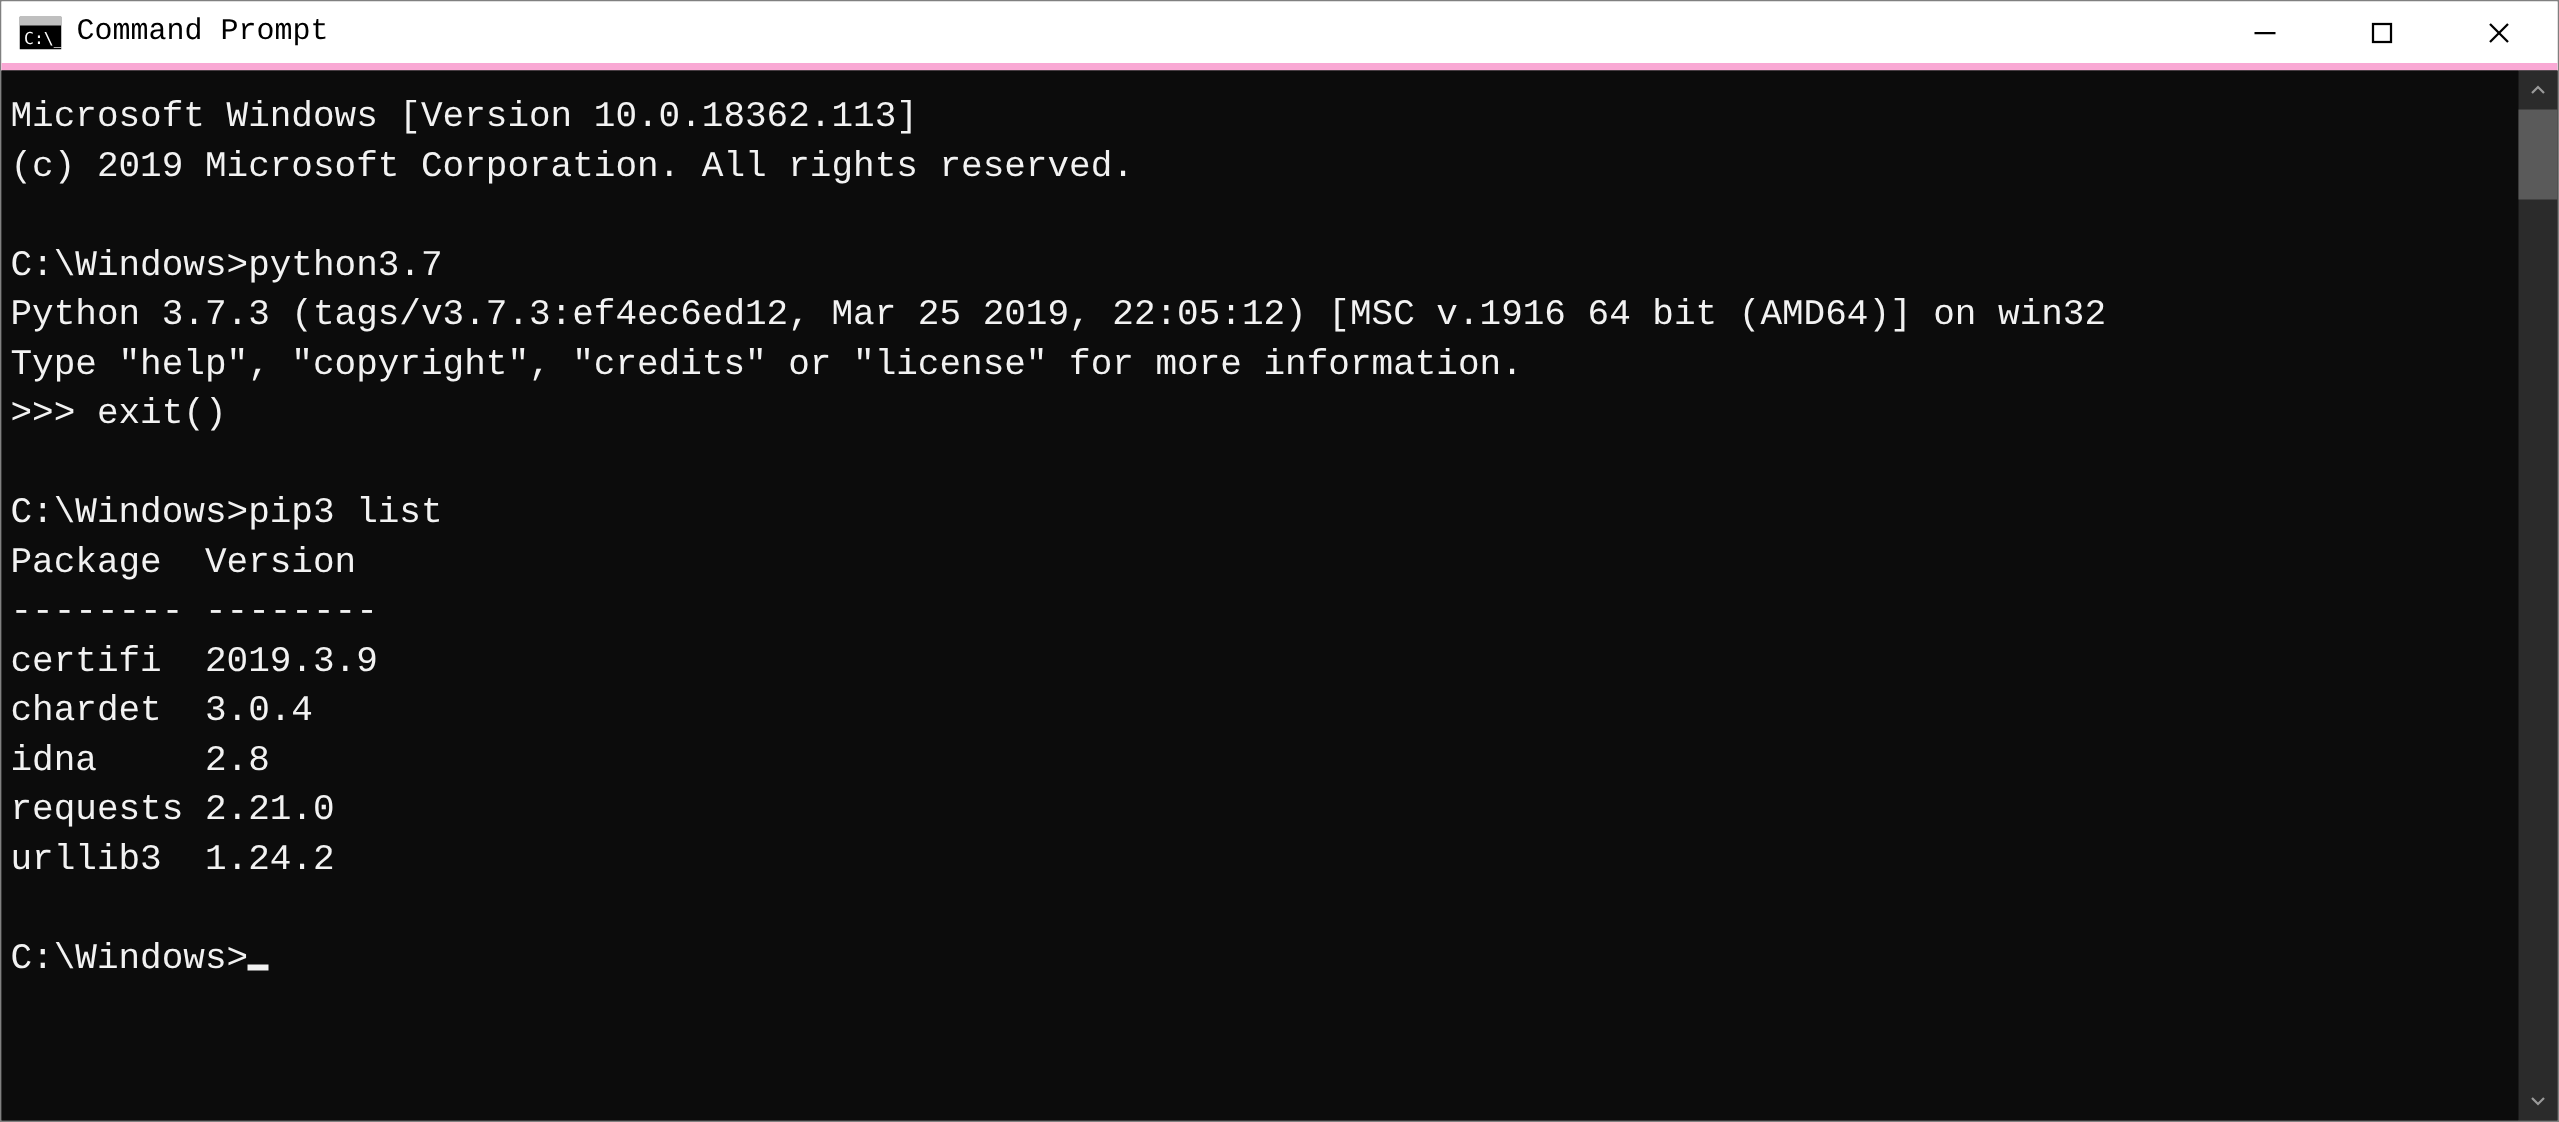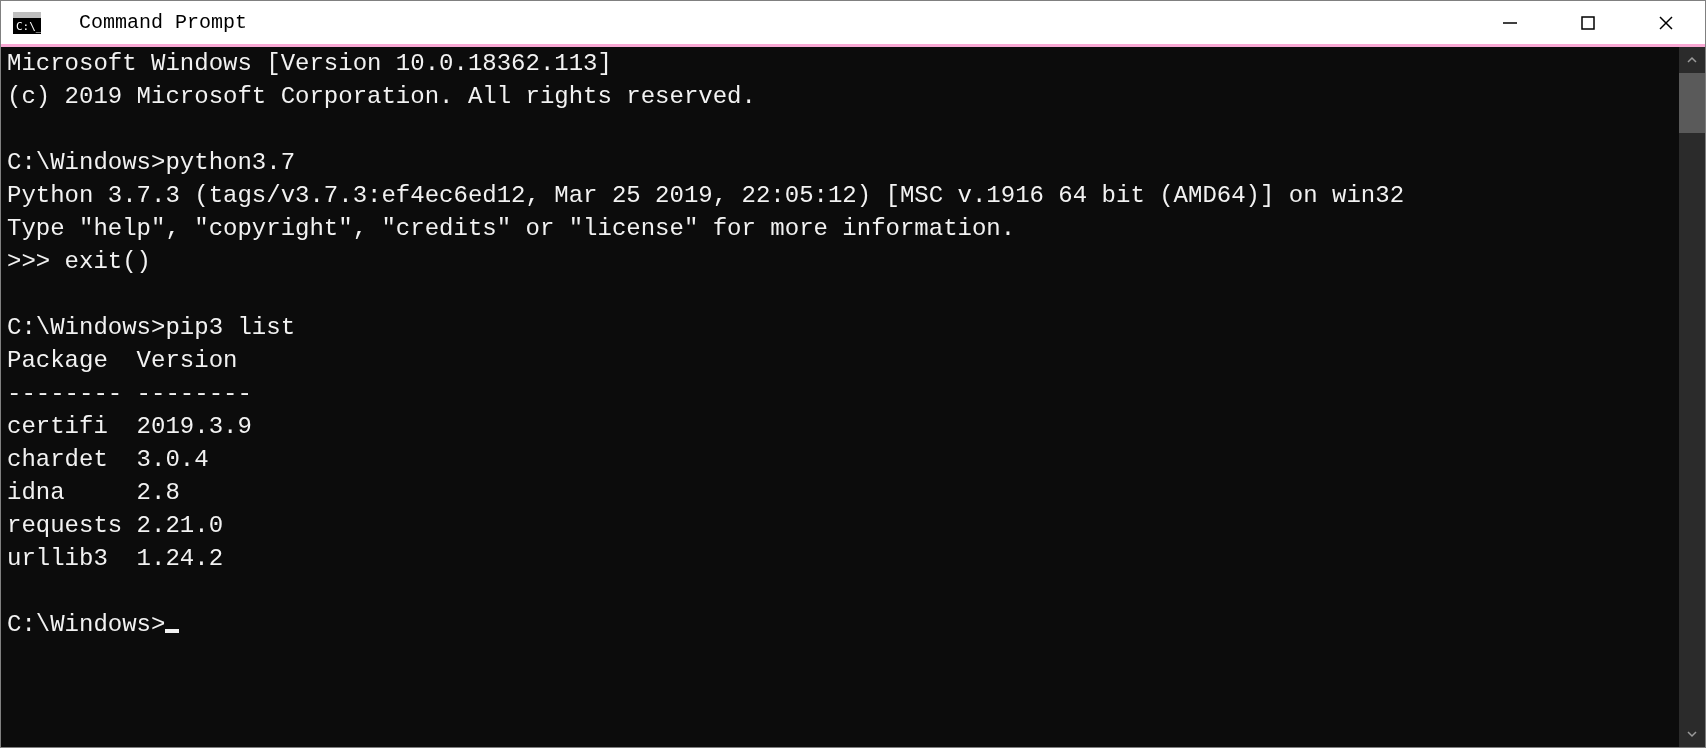--- a/index.html
+++ b/index.html
@@ -16,22 +16,21 @@
       background: #ffffff;
       border: 1px solid #808080;
       display: flex;
       flex-direction: column;
     }
     .titlebar {
       height: 46px;
       background: #ffffff;
       display: flex;
       align-items: center;
-      border-bottom: 3px solid #f9a8d4;
-      gap: 28px;
+      border-bottom: 5px solid #f9a8d4;
     }
     .titlebar-icon {
       width: 28px;
       height: 22px;
       margin-left: 12px;
       margin-right: 10px;
       display: flex;
       align-items: center;
       justify-content: center;
     }
@@ -63,21 +62,21 @@
       min-height: 0;
     }
     .terminal {
       flex: 1;
       background: #0c0c0c;
       color: #f2f2f2;
       font-family: Consolas, "Courier New", monospace;
       font-size: 24px;
       line-height: 33px;
       white-space: pre;
-      padding: 0 0 0 6px;
+      padding: 15px 0 0 6px;
       overflow: hidden;
     }
     .cursor {
       display: inline-block;
       width: 14px;
       height: 4px;
       background: #f2f2f2;
       vertical-align: baseline;
       position: relative;
       top: 2px;

